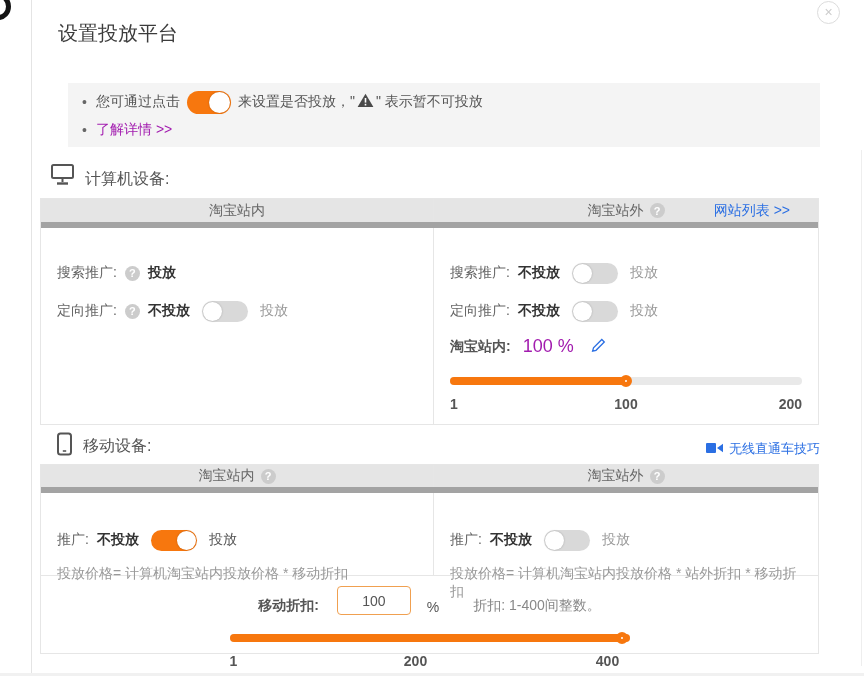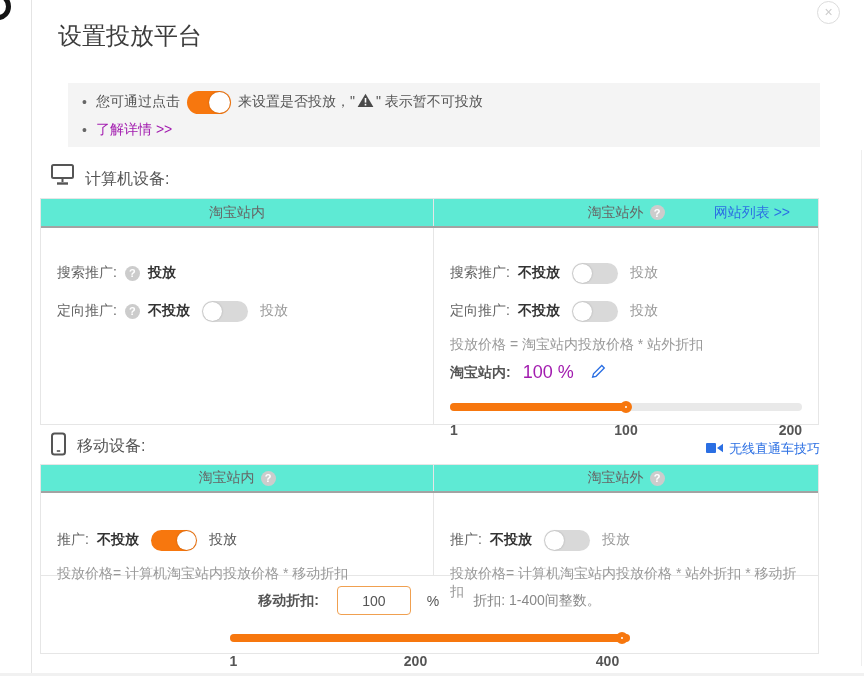--- a/index.html
+++ b/index.html
@@ -4,47 +4,47 @@
 <style>
   * { margin:0; padding:0; box-sizing:border-box; }
   body { font-family:"Liberation Sans","DejaVu Sans",sans-serif; background:#fff; }
   .stage { position:relative; width:864px; height:676px; background:#fff; overflow:hidden; font-size:14px; color:#555; }
 
   .corner-circle { position:absolute; left:-14px; top:-7px; width:25px; height:27px; border-radius:50%; border:5px solid #141414; background:#fff; }
   .modal-left-line { position:absolute; left:31px; top:0; bottom:0; width:1px; background:#e4e4e4; }
   .right-faint-line { position:absolute; right:2px; top:150px; bottom:10px; width:1px; background:#eee; }
   .bottom-strip { position:absolute; left:0; right:0; bottom:0; height:3px; background:#f1f1f1; }
 
-  .title { position:absolute; left:58px; top:20px; font-size:24px; font-weight:500; color:#3c3c3c; }
+  .title { position:absolute; left:58px; top:20px; font-size:20px; font-weight:500; color:#3c3c3c; }
   .close-btn { position:absolute; left:817px; top:1px; width:23px; height:23px; border:1px solid #dcdcdc; border-radius:50%; color:#ccc; font-size:14px; line-height:21px; text-align:center; cursor:pointer; background:#fff; }
 
   .notice { position:absolute; left:68px; top:83px; width:752px; height:64px; background:#f4f4f4; padding:5px 14px 0 14px; color:#555; }
   .nrow { display:flex; align-items:center; height:28px; }
   .bullet { width:14px; color:#666; font-size:14px; }
   .warn-icon { margin:0 2px; }
 
   
   .toggle { position:relative; display:inline-block; width:46px; height:21px; border-radius:11px; cursor:pointer; vertical-align:middle; }
   .toggle .knob { position:absolute; top:1px; width:19px; height:19px; border-radius:50%; background:#fff; box-shadow:0 0 2px rgba(0,0,0,.25); }
   .toggle.on { background:#f7770e; }
   .toggle.on .knob { right:1px; }
   .toggle.off { background:#d9d9d9; }
   .toggle.off .knob { left:1px; }
   .toggle.mini { width:44px; height:23px; border-radius:12px; margin:0 7px; }
   .toggle.mini .knob { width:21px; height:21px; }
 
   .section-head { position:absolute; display:flex; align-items:center; gap:10px; color:#555; font-size:16px; }
   .section-head.computer { left:50px; top:163px;align-items:flex-end; }
-  .section-head.mobile { left:50px; top:432px; }
+  .section-head.mobile { left:56px; top:432px; }
   .tips-link { position:absolute; right:44px; top:440px; display:flex; align-items:center; gap:5px; color:#2b6fe3; font-size:13px; cursor:pointer; text-decoration:none; }
 
   .panel-table { position:absolute; left:40px; width:779px; border:1px solid #e6e6e6; background:#fff; }
   .panel-table.computer { top:198px; height:227px; }
   .panel-table.mobile { top:464px; height:190px; }
-  .thead { display:flex; background:#5eead4; border-bottom:2px solid #a3a3a3; }
+  .thead { display:flex; background:#e5e5e5; border-bottom:6px solid #a3a3a3; }
   .panel-table.computer .thead { height:29px; }
   .panel-table.mobile .thead { height:28px; }
   .th { display:flex; align-items:center; justify-content:center; gap:6px; color:#666; position:relative; }
   .th.first { width:392px; }
   .th.second { flex:1; border-left:1px solid #e6e6e6; }
   .th-link { position:absolute; right:28px; color:#2b6fe3; cursor:pointer; text-decoration:none; }
   .tbody { display:flex; }
   .panel-table.computer .tbody { height:196px; }
   .panel-table.mobile .tbody { height:83px; border-bottom:1px solid #e6e6e6; }
   .td { padding:10px 16px; }
@@ -73,21 +73,21 @@
   .slider .handle { position:absolute; top:10px; transform:translate(-50%,-50%); width:12px; height:12px; border:5px solid #f7770e; border-radius:50%; background:#fff; cursor:pointer; }
   .scale { position:relative; margin-top:5px; height:18px; font-weight:bold; color:#555; }
   .scale .min { position:absolute; left:0; }
   .scale .mid { position:absolute; transform:translateX(-50%); }
   .scale .max { position:absolute; }
   .comp-slider-wrap { margin-top:14px; }
   .comp-scale .mid { left:50%; }
   .comp-scale .max { right:0; }
 
   .merged-row { padding-top:10px; }
-  .drow2 { display:flex; align-items:center; justify-content:center;gap:8px; }
+  .drow2 { display:flex; align-items:flex-end; justify-content:center;gap:8px; }
   .drow2 .dlabel { margin-right:10px; }
   .discount-input { width:74px; height:29px; border:1px solid #f0a050; border-radius:4px; text-align:center; color:#555; font-size:14px; outline:none; font-family:inherit; }
   .unit { margin-left:8px; color:#555; }
   .hint { margin-left:26px; color:#888; }
   .mob-slider-wrap { width:400px; margin:13px auto 0; }
   .mob-scale .mid { left:46.5%; }
   .mob-scale .max { left:94.5%; transform:translateX(-50%); position:absolute; }
 
   .link-blue { color:#a21caf; cursor:pointer; text-decoration:none; }
 </style>
@@ -177,21 +177,20 @@
           <span class="after-off">投放</span>
         </div>
         <div class="prow">
           <span class="plabel">定向推广:</span>
           <span class="status">不投放</span>
           <span class="toggle off">
               <span class="knob"></span>
             </span>
           <span class="after-off">投放</span>
         </div>
-        <div class="formula">投放价格 = 淘宝站内投放价格 * 站外折扣</div>
         <div class="discount-line">
           <span class="dlabel">淘宝站内:</span>
           <span class="dvalue">100 %</span>
           <span class="edit-icon">
             <svg width="16" height="16" viewBox="0 0 16 16">
                 <path d="M2.6 14.2l.9-3.4 8.3-8.3 2.5 2.5-8.3 8.3-3.4.9z" fill="none" stroke="#2b6fe3" stroke-width="1.3"></path>
               </svg>
           </span>
         </div>
         <div class="slider comp-slider-wrap">

